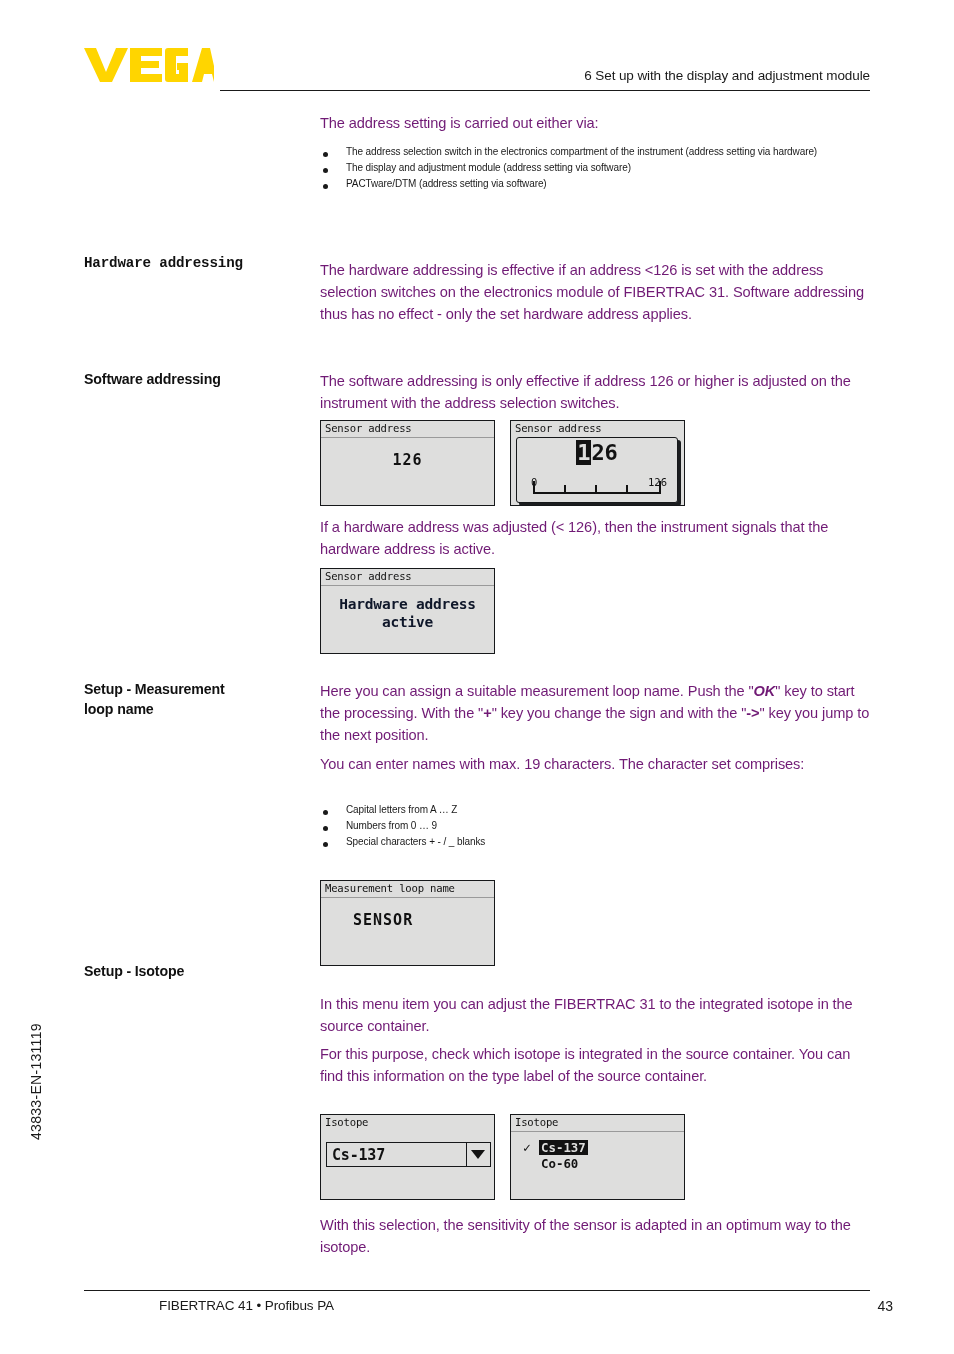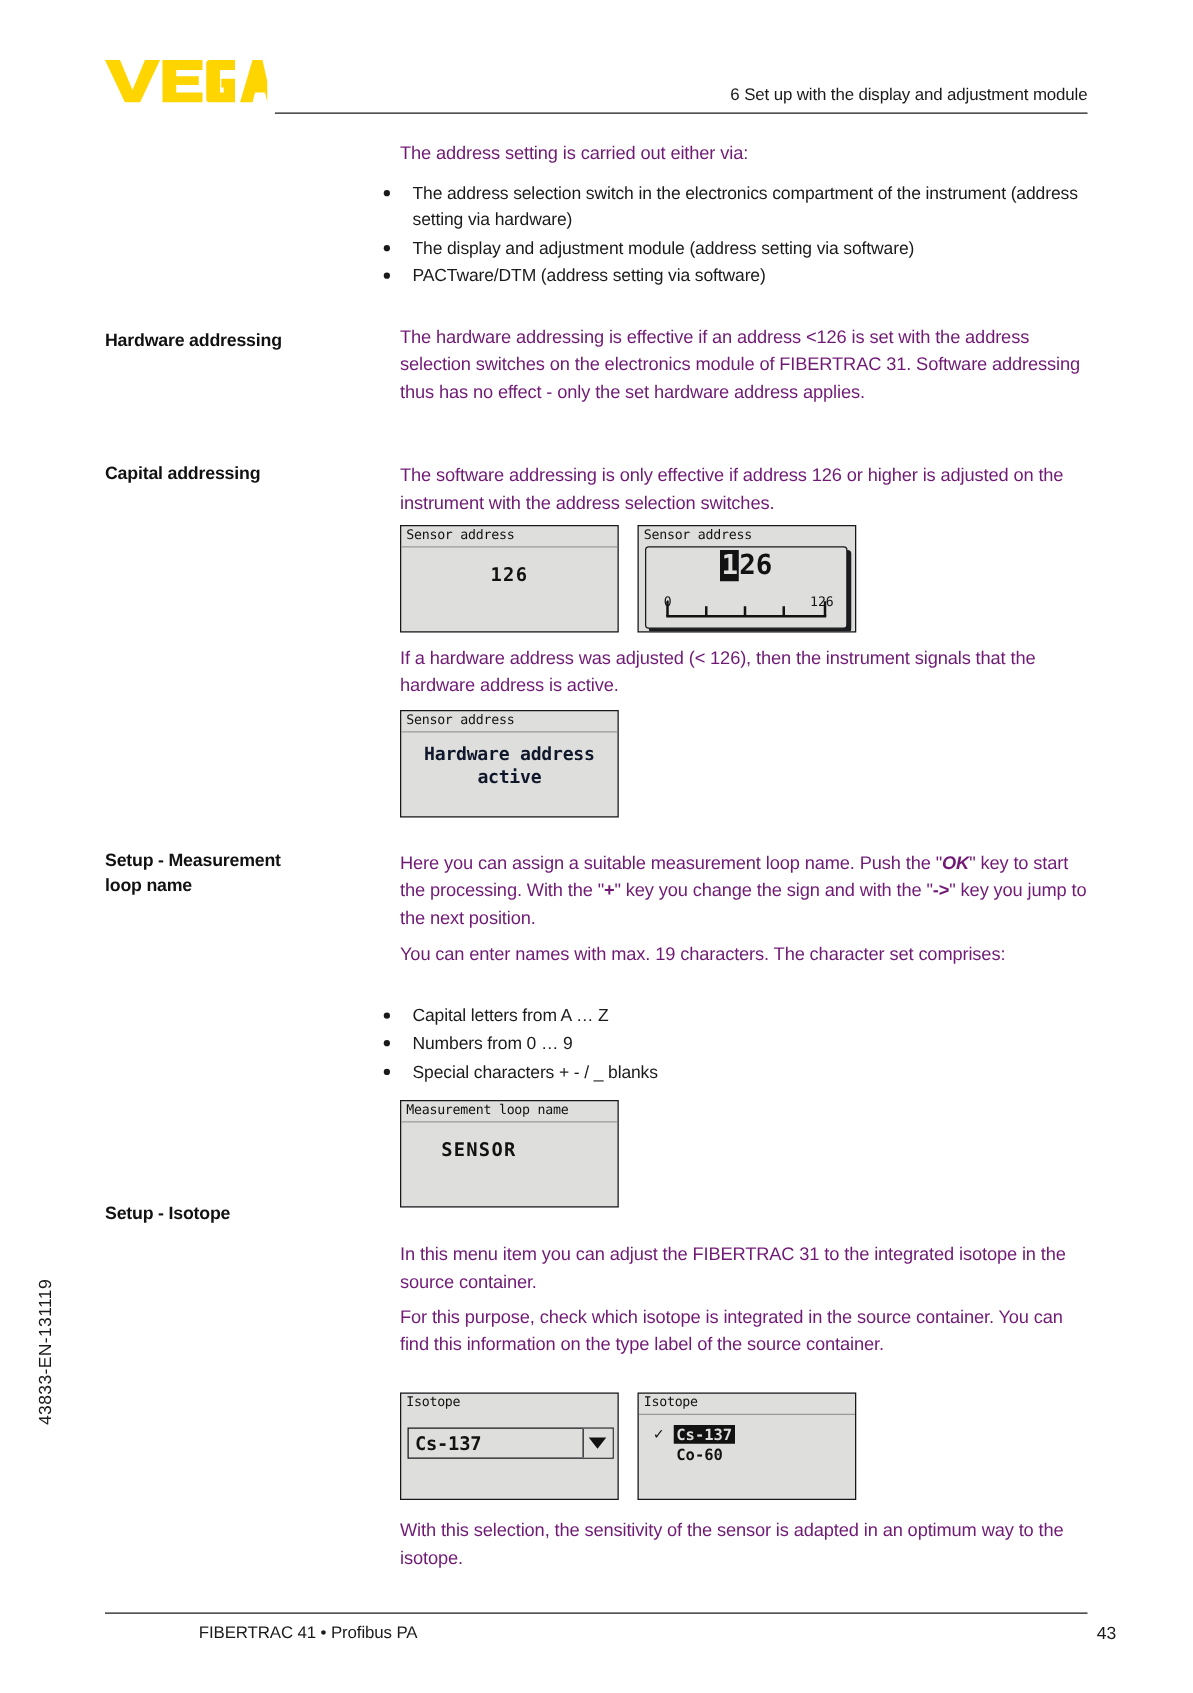--- a/index.html
+++ b/index.html
@@ -90,23 +90,23 @@
     position: absolute;
     left: 320px;
     width: 554px;
     font-size: 14.6px;
     line-height: 1.52;
     letter-spacing: -0.1px;
     color: #701a75;
   }
   .bullets {
     position: absolute;
-    left: 304px;
+    left: 320px;
     width: 560px;
-    font-size: 14px;
+    font-size: 10px;
     line-height: 1.52;
     letter-spacing: -0.1px;
   }
   .bullets ul {
     margin: 0; padding: 0; list-style: none;
   }
   .bullets li {
     position: relative;
     padding-left: 26px;
     margin: 0 0 1px 0;
@@ -305,24 +305,24 @@
 <div class="para" style="top:112px;">The address setting is carried out either via:</div>
 
 <div class="bullets" style="top:144px;">
   <ul>
     <li>The address selection switch in the electronics compartment of the instrument (address setting via hardware)</li>
     <li>The display and adjustment module (address setting via software)</li>
     <li>PACTware/DTM (address setting via software)</li>
   </ul>
 </div>
 
-<div class="marginal" style="top:264px;">Hardware addressing</div>
+<div class="marginal" style="top:254px;font-family:Liberation Mono, monospace;">Hardware addressing</div>
 <div class="para" style="top:259px;">The hardware addressing is effective if an address &lt;126 is set with the address selection switches on the electronics module of FIBERTRAC 31. Software addressing thus has no effect - only the set hardware address applies.</div>
 
-<div class="marginal" style="top:370px;">Capital addressing</div>
+<div class="marginal" style="top:370px;">Software addressing</div>
 <div class="para" style="top:370px;">The software addressing is only effective if address 126 or higher is adjusted on the instrument with the address selection switches.</div>
 
 <div class="lcd" style="left:320px; top:420px;">
   <div class="lcd-title">Sensor address</div>
   <div class="lcd-title-rule"></div>
   <div class="lcd-value">126</div>
 </div>
 
 <div class="lcd" style="left:510px; top:420px;">
   <div class="lcd-title">Sensor address</div>

